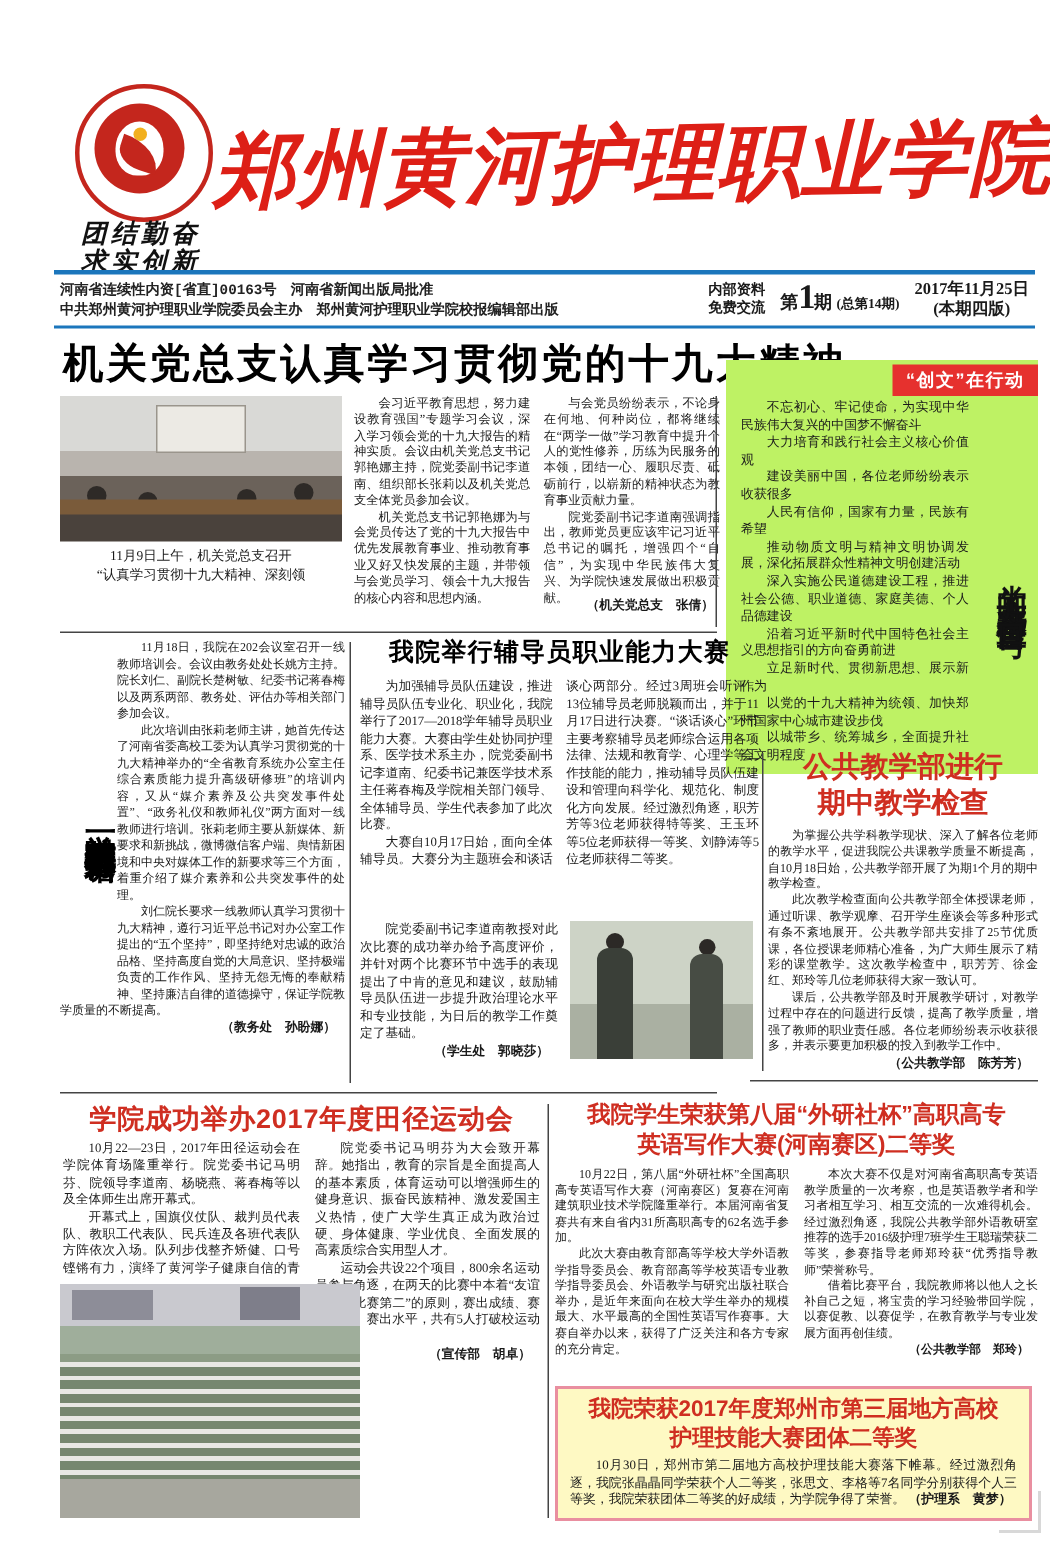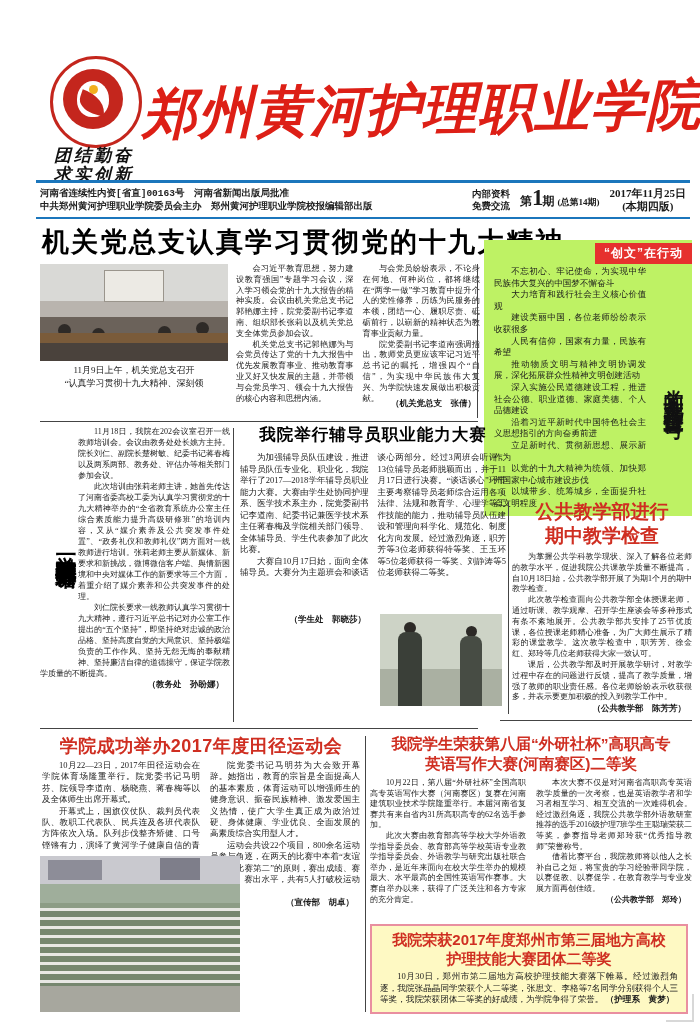--- a/index.html
+++ b/index.html
@@ -207,20 +207,21 @@
   </div>
 
   <div class="counselor">
     <h2>我院举行辅导员职业能力大赛</h2>
     <div class="cols bodytxt">
         <p>为加强辅导员队伍建设，推进辅导员队伍专业化、职业化，我院举行了2017—2018学年辅导员职业能力大赛。大赛由学生处协同护理系、医学技术系主办，院党委副书记李道南、纪委书记兼医学技术系主任蒋春梅及学院相关部门领导、全体辅导员、学生代表参加了此次比赛。</p>
         <p>大赛自10月17日始，面向全体辅导员。大赛分为主题班会和谈话谈心两部分。经过3周班会听评，13位辅导员老师脱颖而出，并于11月17日进行决赛。“谈话谈心”环节主要考察辅导员老师综合运用各项法律、法规和教育学、心理学等工作技能的能力，推动辅导员队伍建设和管理向科学化、规范化、制度化方向发展。经过激烈角逐，职芳芳等3位老师获得特等奖、王玉环等5位老师获得一等奖、刘静涛等5位老师获得二等奖。</p>
       </div>
     <div class="bottom">
       <div class="txt bodytxt">
+        <p>院党委副书记李道南教授对此次比赛的成功举办给予高度评价，并针对两个比赛环节中选手的表现提出了中肯的意见和建议，鼓励辅导员队伍进一步提升政治理论水平和专业技能，为日后的教学工作奠定了基础。</p>
         <div class="byline" style="font-size:8.5px;">（学生处　郭晓莎）</div>
       </div>
       <div class="c-photo">
         <div class="h1"></div>
           <div class="h2"></div>
         <div class="p1"></div>
         <div class="p2"></div>
       </div>
     </div>
   </div>

